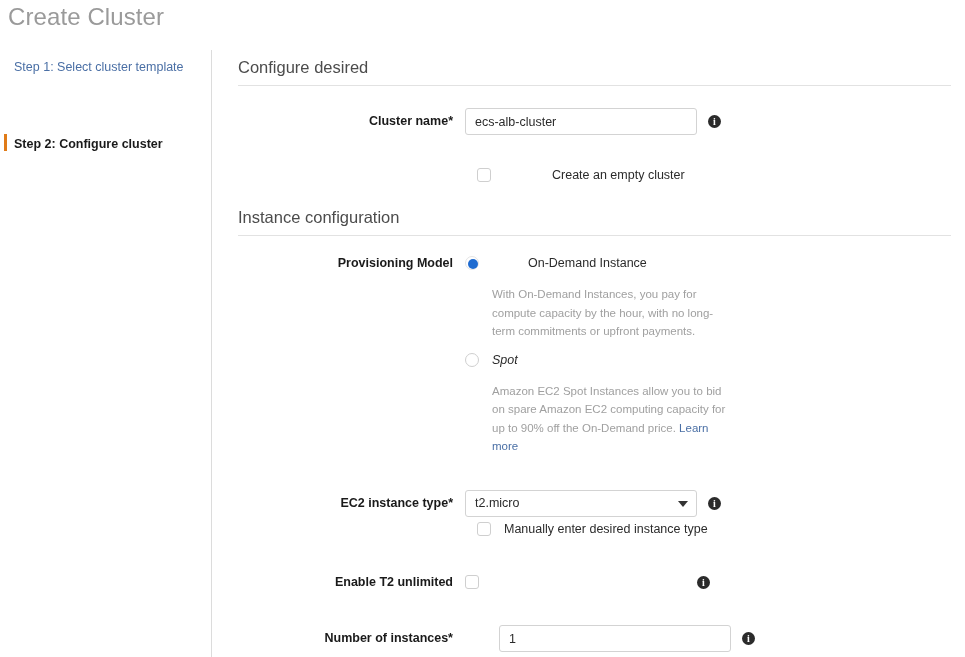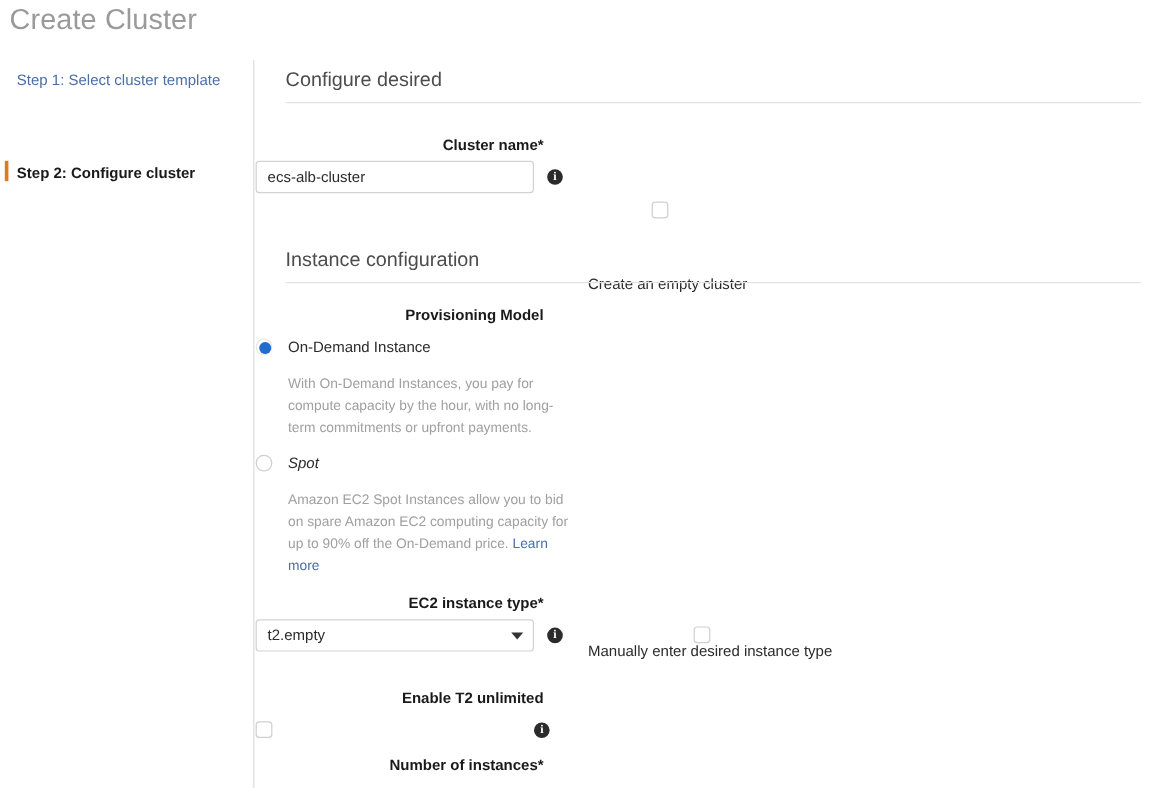--- a/index.html
+++ b/index.html
@@ -93,21 +93,20 @@
   }
   .head-configure { top: 8px; }
   .head-instance  { top: 158px; }
 
   
   .row {
     position: absolute;
     left: 0;
     display: flex;
     align-items: flex-start;
-    flex-direction: column;
   }
   .row-label {
     width: 252px;
     text-align: right;
     padding-right: 12px;
     font-size: 12.5px;
     font-weight: bold;
     color: #1a1a1a;
     line-height: 26px;
     white-space: nowrap;
@@ -289,40 +288,40 @@
       <span class="cb"></span>
       <span class="cb-label">Create an empty cluster</span>
     </div>
 
     <div class="section-head head-instance">Instance configuration</div>
 
     <div class="row row-provisioning">
       <div class="row-label">Provisioning Model</div>
       <div class="row-field" style="flex-direction:column;">
 
-        <div class="radio-row" style="height:26px;">
+        <div class="radio-row" style="height:26px;gap:36px;">
           <span class="radio checked"></span>
           <span class="radio-label">On-Demand Instance</span>
         </div>
         <div class="help-text" style="margin-left:27px;">With On-Demand Instances, you pay for compute capacity by the hour, with no long-term commitments or upfront payments.</div>
 
         <div class="radio-row" style="height:26px;margin-top:6px;font-style:italic;">
           <span class="radio"></span>
           <span class="radio-label">Spot</span>
         </div>
         <div class="help-text" style="margin-left:27px;"><span>Amazon EC2 Spot Instances allow you to bid on spare Amazon EC2 computing capacity for up to 90% off the On-Demand price. </span><a class="help-link" href="#">Learn more</a></div>
 
       </div>
     </div>
 
     <div class="row row-instance-type">
       <div class="row-label">EC2 instance type*</div>
       <div class="row-field">
         <div class="select-wrap">
-          <div class="select-box">t2.empty</div>
+          <div class="select-box">t2.micro</div>
           <span class="select-arrow"></span>
         </div>
         <span class="info-icon">i</span>
       </div>
     </div>
 
     <div class="row row-manual-type cb-row">
       <span class="cb"></span>
       <span class="cb-label">Manually enter desired instance type</span>
     </div>

